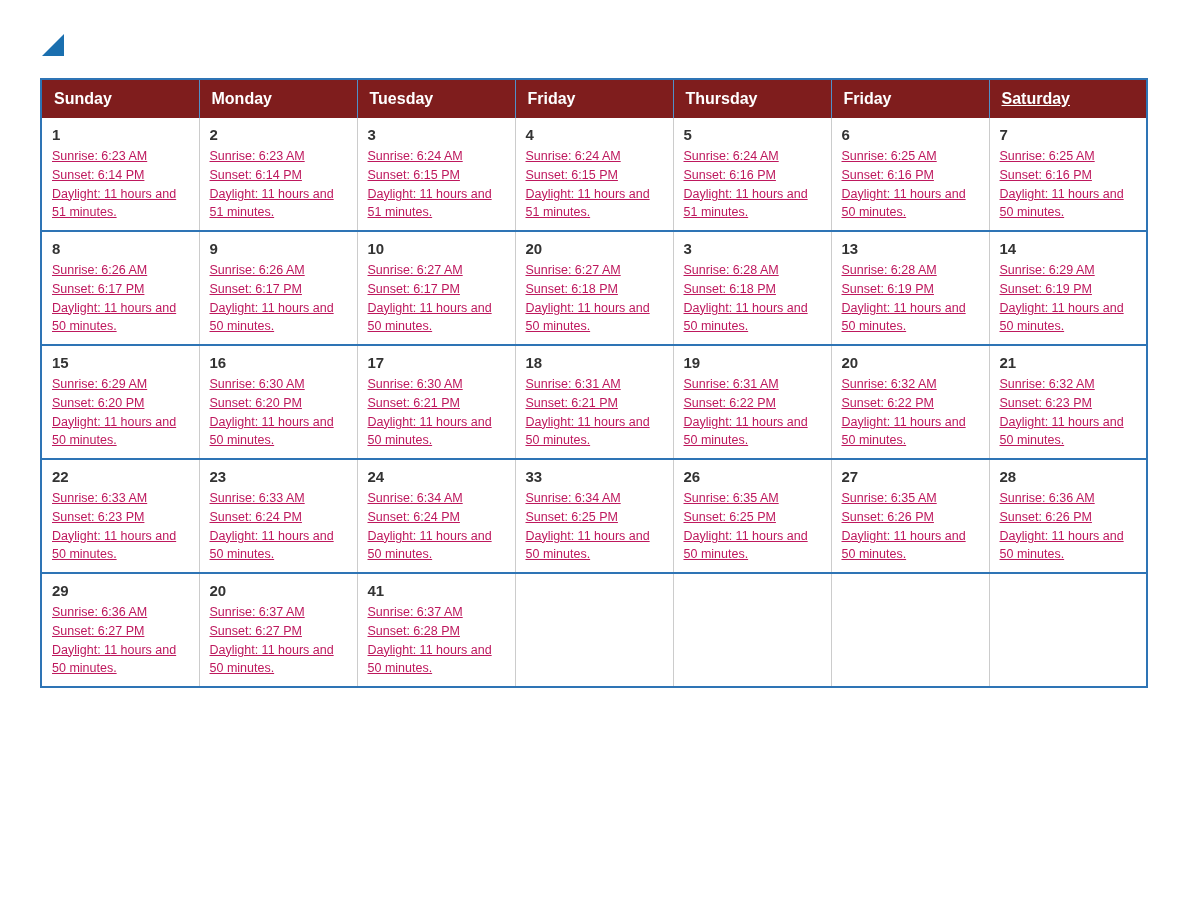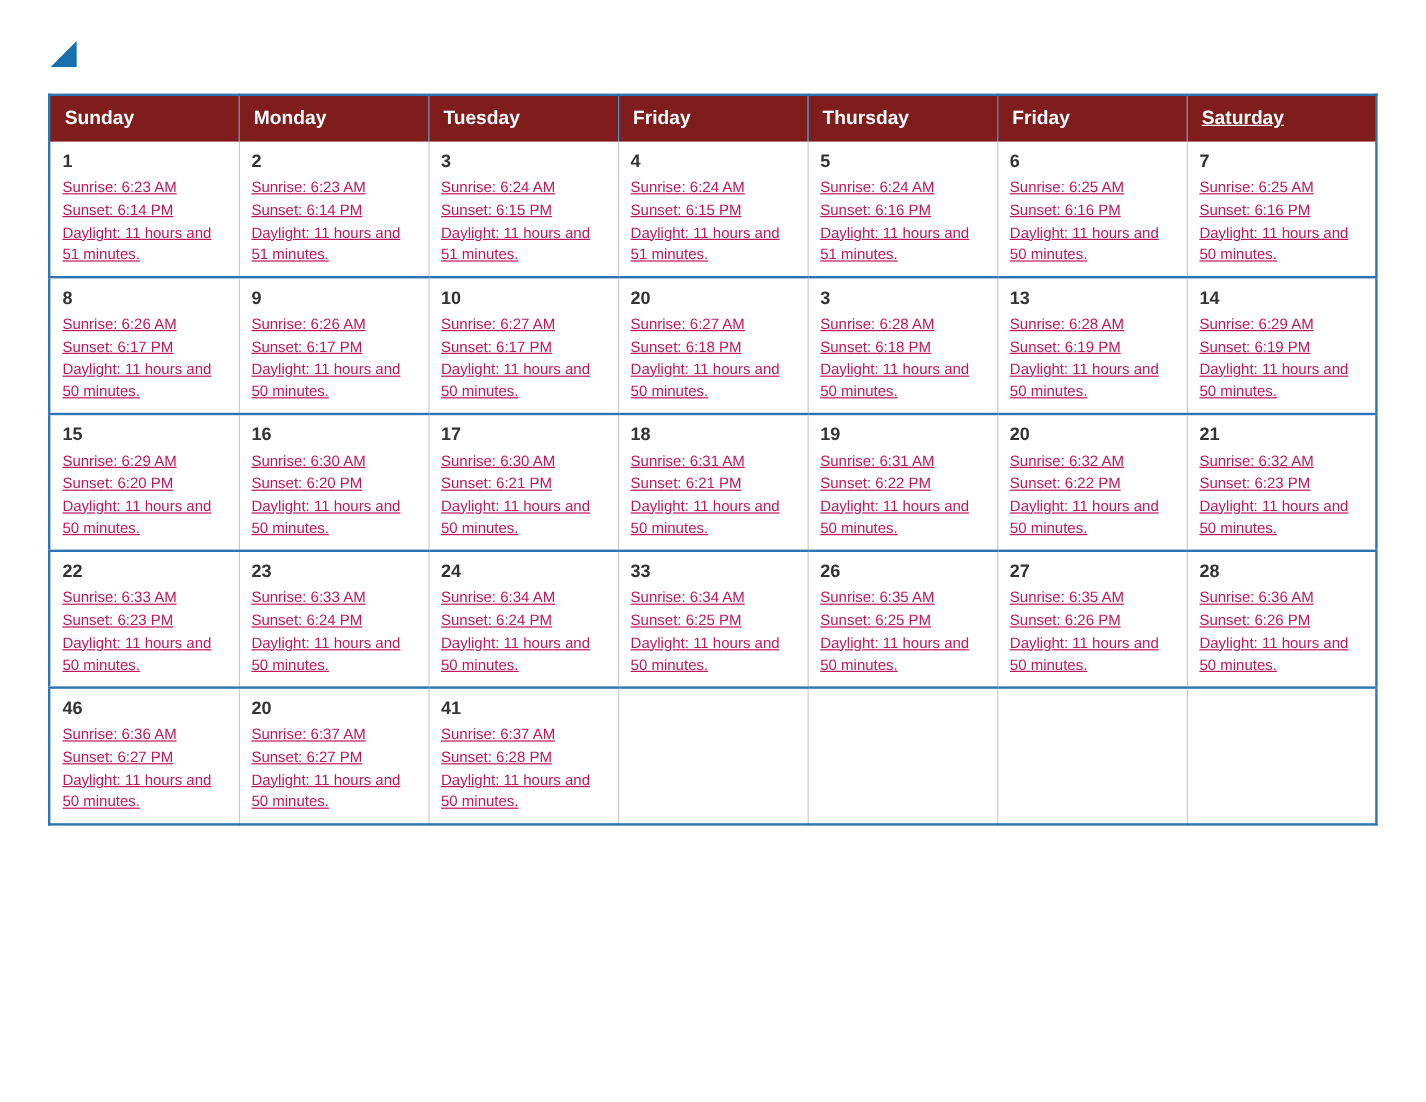--- a/index.html
+++ b/index.html
@@ -248,21 +248,21 @@
           <span class="day-number">27</span>
           <span class="day-info">Sunrise: 6:35 AM<br>Sunset: 6:26 PM<br>Daylight: 11 hours and 50 minutes.</span>
         </td>
         <td>
           <span class="day-number">28</span>
           <span class="day-info">Sunrise: 6:36 AM<br>Sunset: 6:26 PM<br>Daylight: 11 hours and 50 minutes.</span>
         </td>
       </tr>
       <tr>
         <td>
-          <span class="day-number">46</span>
+          <span class="day-number">29</span>
           <span class="day-info">Sunrise: 6:36 AM<br>Sunset: 6:27 PM<br>Daylight: 11 hours and 50 minutes.</span>
         </td>
         <td>
           <span class="day-number">20</span>
           <span class="day-info">Sunrise: 6:37 AM<br>Sunset: 6:27 PM<br>Daylight: 11 hours and 50 minutes.</span>
         </td>
         <td>
           <span class="day-number">41</span>
           <span class="day-info">Sunrise: 6:37 AM<br>Sunset: 6:28 PM<br>Daylight: 11 hours and 50 minutes.</span>
         </td>

